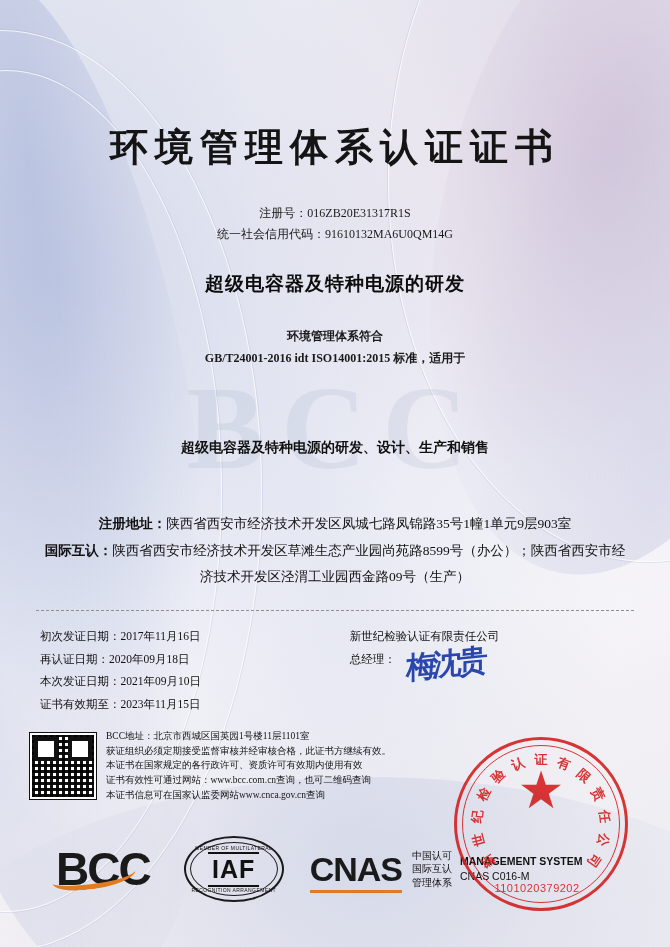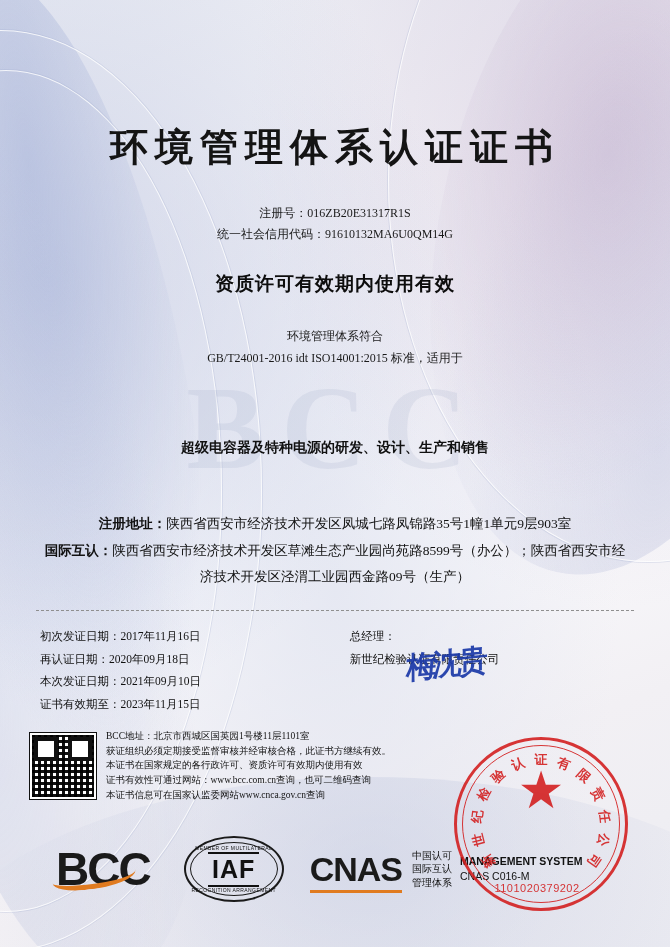--- a/index.html
+++ b/index.html
@@ -95,20 +95,21 @@
     font-weight:bold;
     letter-spacing:1px;
     color:#0d0d0d;
   }
   .std{
     text-align:center;
     margin-top:28px;
     font-size:12px;
     line-height:1.85;
     color:#1a1a1a;
+    font-weight:bold;
   }
   .scope{
     text-align:center;
     margin-top:70px;
     font-size:14px;
     font-weight:bold;
     color:#111;
   }
   .addr-block{
     margin:54px 40px 0 40px;
@@ -322,21 +323,21 @@
     <div class="reg-lines">
       <div>
         <span>注册号：</span><span>016ZB20E31317R1S</span>
       </div>
       <div>
         <span>统一社会信用代码：</span><span>91610132MA6U0QM14G</span>
       </div>
     </div>
 
 
-    <div class="company">资质许可有效期内使用有效</div>
+    <div class="company">超级电容器及特种电源的研发</div>
 
     <div class="std">
       <div>环境管理体系符合</div>
       <div>GB/T24001-2016 idt ISO14001:2015 标准，适用于</div>
     </div>
 
     <div class="scope">超级电容器及特种电源的研发、设计、生产和销售</div>
 
     <div class="addr-block">
       <div class="addr-row">
@@ -358,22 +359,22 @@
           <span>再认证日期：</span><span>2020年09月18日</span>
         </div>
         <div>
           <span>本次发证日期：</span><span>2021年09月10日</span>
         </div>
         <div>
           <span>证书有效期至：</span><span>2023年11月15日</span>
         </div>
       </div>
       <div class="signer">
+        <div>新世纪检验认证有限责任公司</div>
         <div>总经理：</div>
-        <div>新世纪检验认证有限责任公司</div>
         <div class="signature">梅沈贵</div>
       </div>
     </div>
 
     <div class="footer-wrap">
       <div class="qr"></div>
       <div class="footnote">
         <div>BCC地址：北京市西城区国英园1号楼11层1101室</div>
         <div>获证组织必须定期接受监督审核并经审核合格，此证书方继续有效。</div>
         <div>本证书在国家规定的各行政许可、资质许可有效期内使用有效</div>

